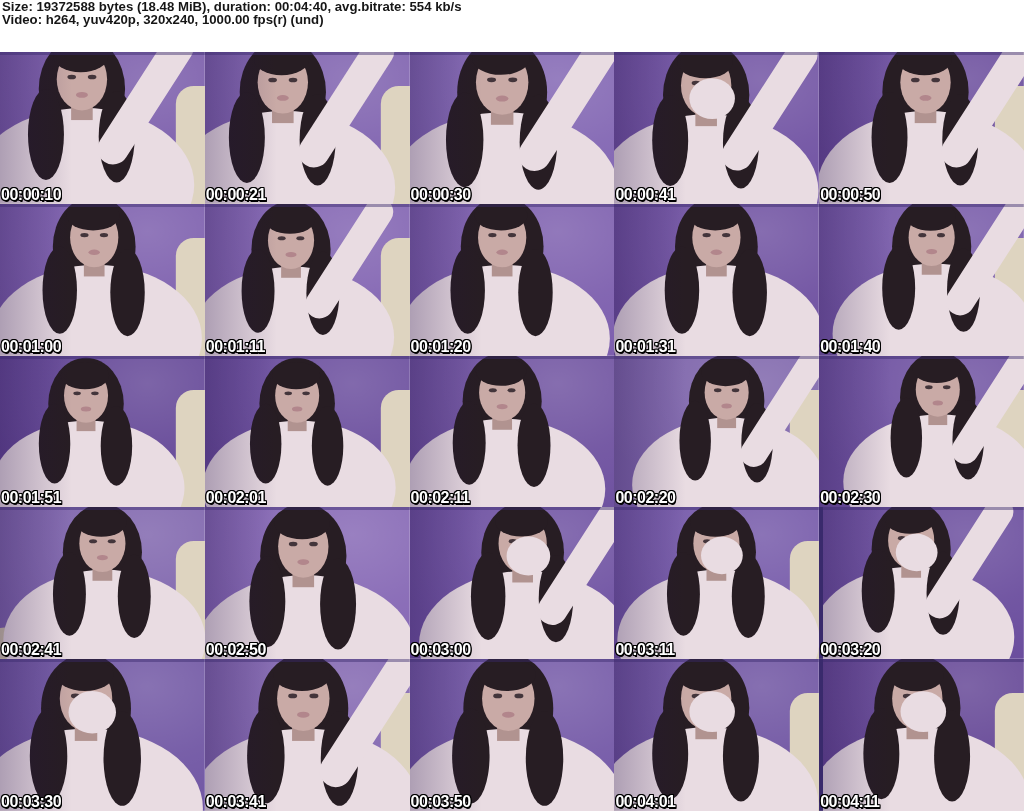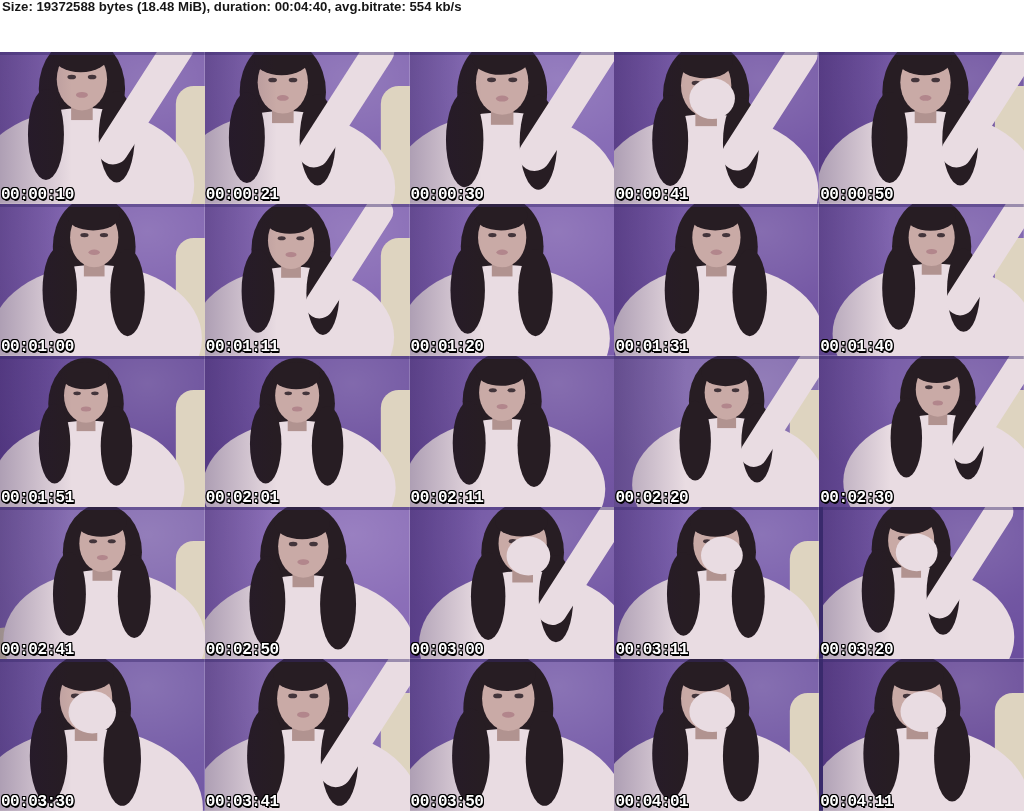--- a/index.html
+++ b/index.html
@@ -24,21 +24,21 @@
   .grid{
     display:grid;
     grid-template-columns:repeat(5,1fr);
     grid-template-rows:repeat(5,1fr);
     width:1024px;height:759px;
   }
   .cell{position:relative;overflow:hidden;}
   .cell svg{display:block;width:100%;height:100%;}
   .ts{
     position:absolute;left:1px;bottom:1px;
-    font-family:Liberation Mono, monospace;
+    font-family:Liberation Sans, sans-serif;
     font-weight:bold;
     font-size:16px;
     line-height:16px;
     color:#ffffff;
     text-shadow:
       -1px -1px 0 #000, 1px -1px 0 #000,
       -1px  1px 0 #000, 1px  1px 0 #000,
       -1px  0   0 #000, 1px  0   0 #000,
        0   -1px 0 #000, 0    1px 0 #000,
        1px  2px 0 #000;
@@ -58,20 +58,21 @@
     <linearGradient id="vig" x1="0" y1="0" x2="1" y2="0">
       <stop offset="0%" stop-color="#241048" stop-opacity="0.30"></stop>
       <stop offset="35%" stop-color="#241048" stop-opacity="0"></stop>
     </linearGradient>
   </defs>
 </svg>
 
 <div class="sheet">
   <div class="file-info">
       <div class="hline">Size: 19372588 bytes (18.48 MiB), duration: 00:04:40, avg.bitrate: 554 kb/s</div>
+      <div class="hline">Video: h264, yuv420p, 320x240, 1000.00 fps(r) (und)</div>
     </div>
   <div class="grid">
       <div class="cell">
         <svg viewBox="0 0 205 152" preserveAspectRatio="none">
           <rect width="205" height="152" fill="#7b5dab"></rect>
           <rect width="205" height="152" fill="url(#glow)"></rect>
           <ellipse cx="18" cy="158" rx="74" ry="38" fill="#cfc4ab"></ellipse>
           <rect x="176" y="34" width="46" height="130" rx="18" fill="#ded4c0"></rect>
           <ellipse cx="82" cy="36.96" rx="43.199999999999996" ry="52.8" fill="#271d23"></ellipse>
           <ellipse cx="84" cy="132.95999999999998" rx="110.39999999999999" ry="76.8" fill="#e9dce2"></ellipse>

